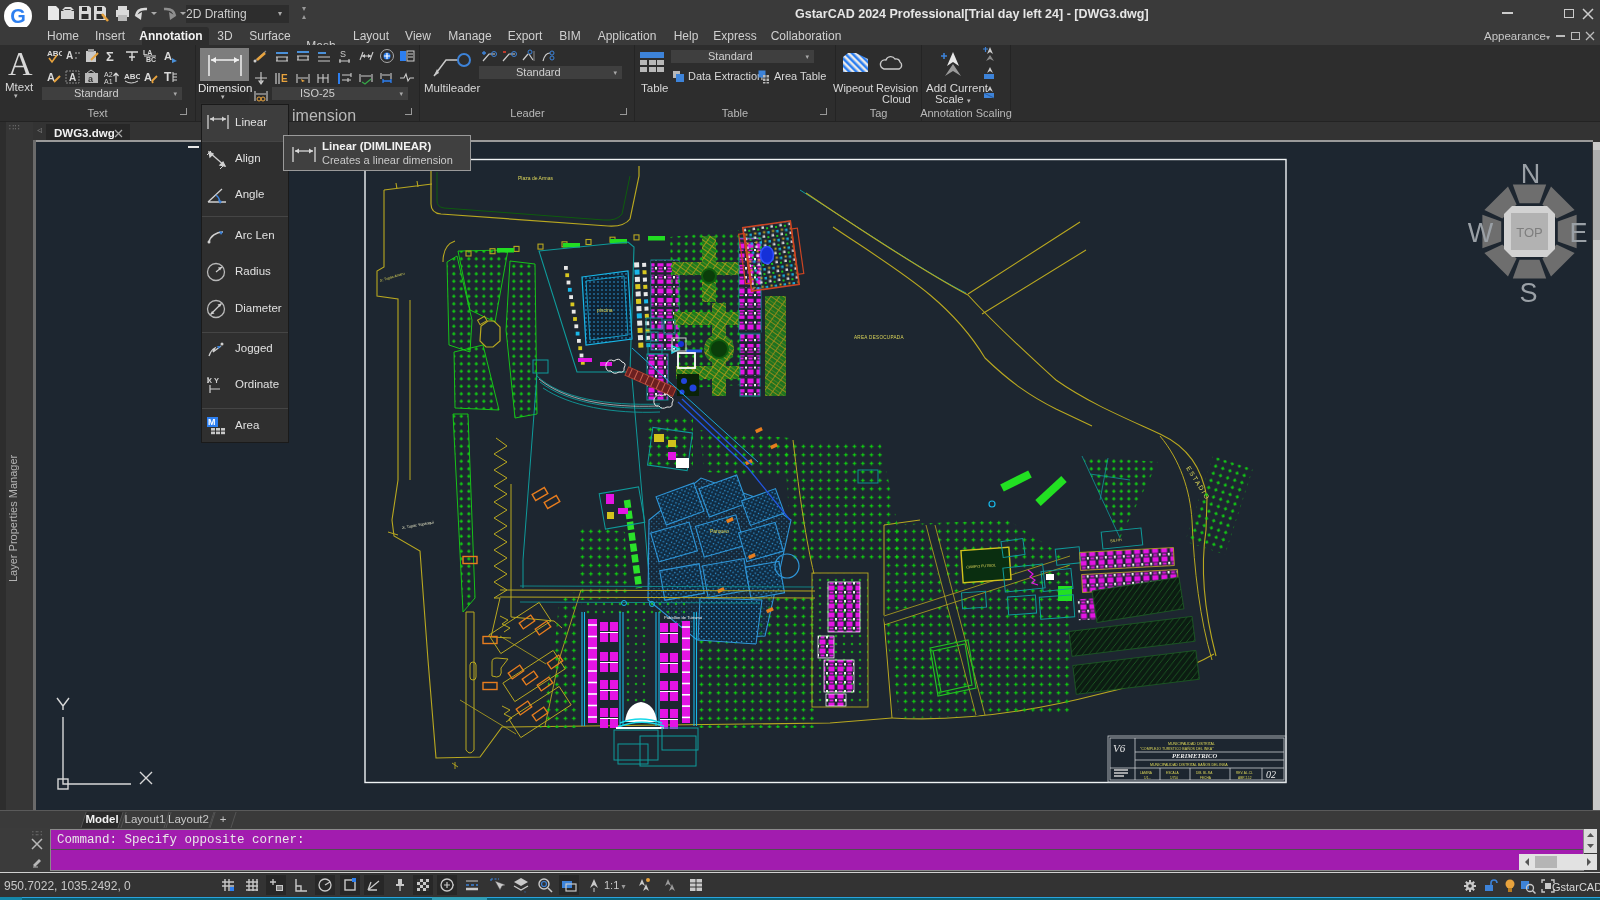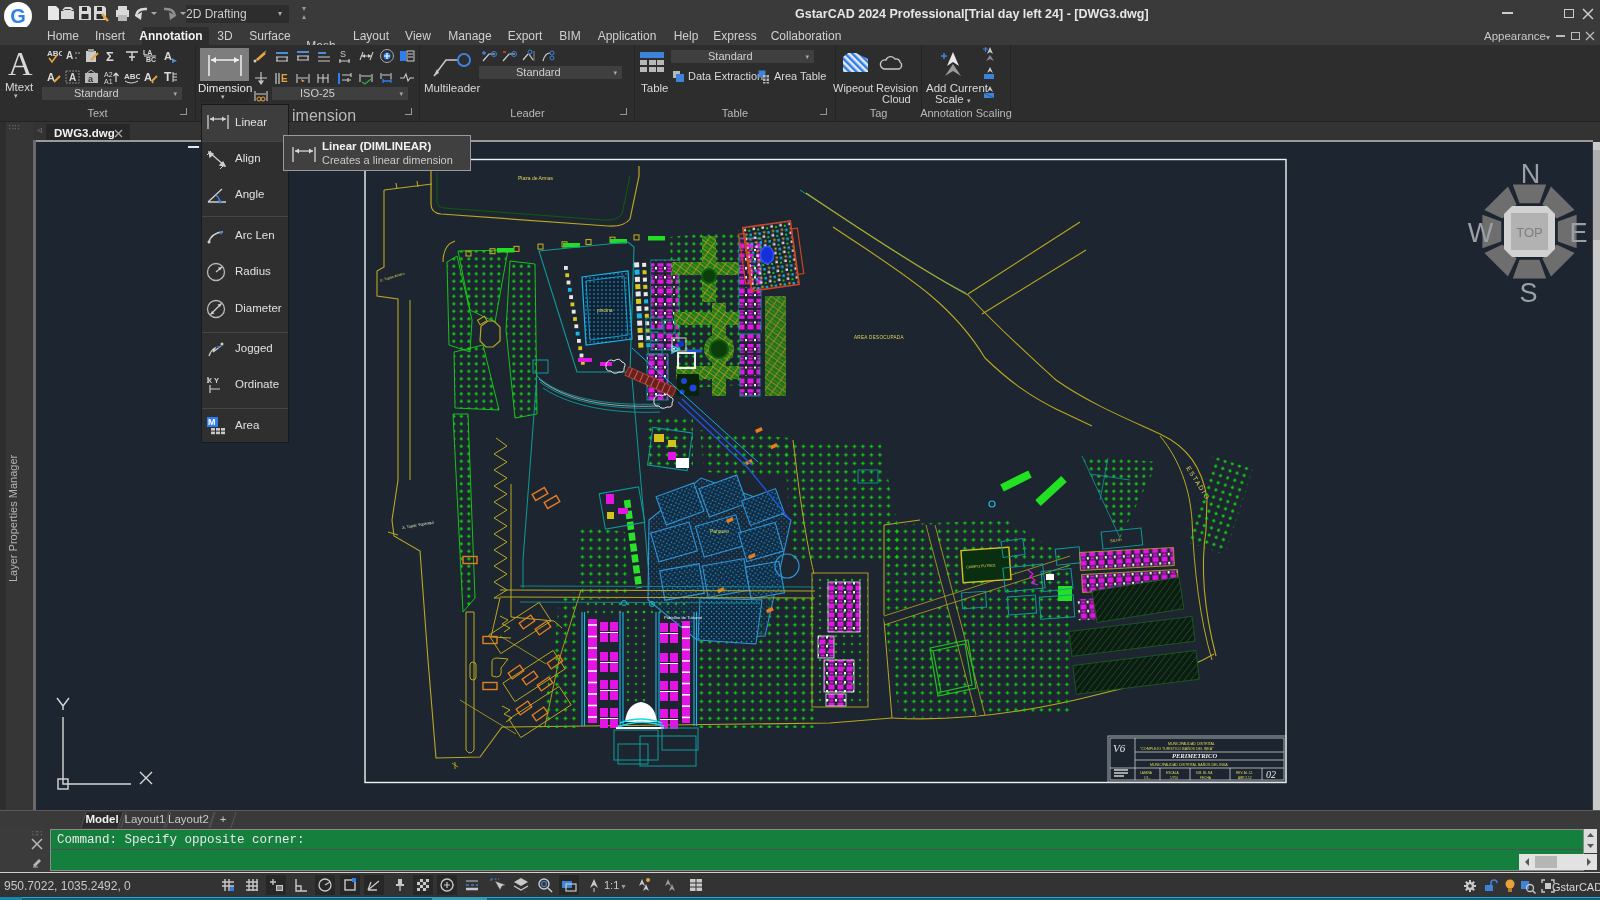--- a/index.html
+++ b/index.html
@@ -878,21 +878,21 @@
     <div class="abs" style="left:212px;top:813px;width:22px;text-align:center;color:#c8c8c8;font-size:11.5px;font-weight:normal;">+</div>
 <div class="abs" style="left:0;top:828px;width:1600px;height:44px;background:#3b3b3b;"></div>
 <div class="abs" style="left:32px;top:829px;color:#8a8a8a;font-size:8px;">∷∷</div>
 <svg class="abs" style="left:31px;top:838px;" width="12" height="12">
       <path d="M1,1 L11,11 M11,1 L1,11" stroke="#b8b8b8" stroke-width="1.5"></path>
     </svg>
 <svg class="abs" style="left:31px;top:856px;" width="14" height="12">
       <path d="M2,9 l6,-6 2,2 -6,6 z" fill="#b8b8b8"></path>
       <path d="M2,11 h5" stroke="#b8b8b8"></path>
     </svg>
-<div class="abs" style="left:50px;top:829px;width:1534px;height:42px;border:1px solid #8a8a8a;background:#15803d;">
+<div class="abs" style="left:50px;top:829px;width:1534px;height:42px;border:1px solid #8a8a8a;background:#a21caf;">
 <div style="height:20px;border-bottom:1px solid #4f4f4f;color:#e8e8e8;font-family:'Liberation Mono',monospace;font-size:12.5px;line-height:20px;padding-left:6px;">Command: Specify opposite corner:</div>
     </div>
 <div class="abs" style="left:1584px;top:829px;width:13px;height:24px;background:#dcdcdc;"></div>
 <svg class="abs" style="left:1584px;top:829px;" width="13" height="24">
       <path d="M3,8 l3.5,-4 3.5,4 z M3,15 l3.5,4 3.5,-4 z" fill="#555"></path>
     </svg>
 <div class="abs" style="left:1519px;top:854px;width:78px;height:16px;background:#e2e2e2;"></div>
 <svg class="abs" style="left:1519px;top:854px;" width="78" height="16">
       <path d="M10,4 l-4,4 4,4 z" fill="#555"></path>
       <path d="M68,4 l4,4 -4,4 z" fill="#555"></path>

